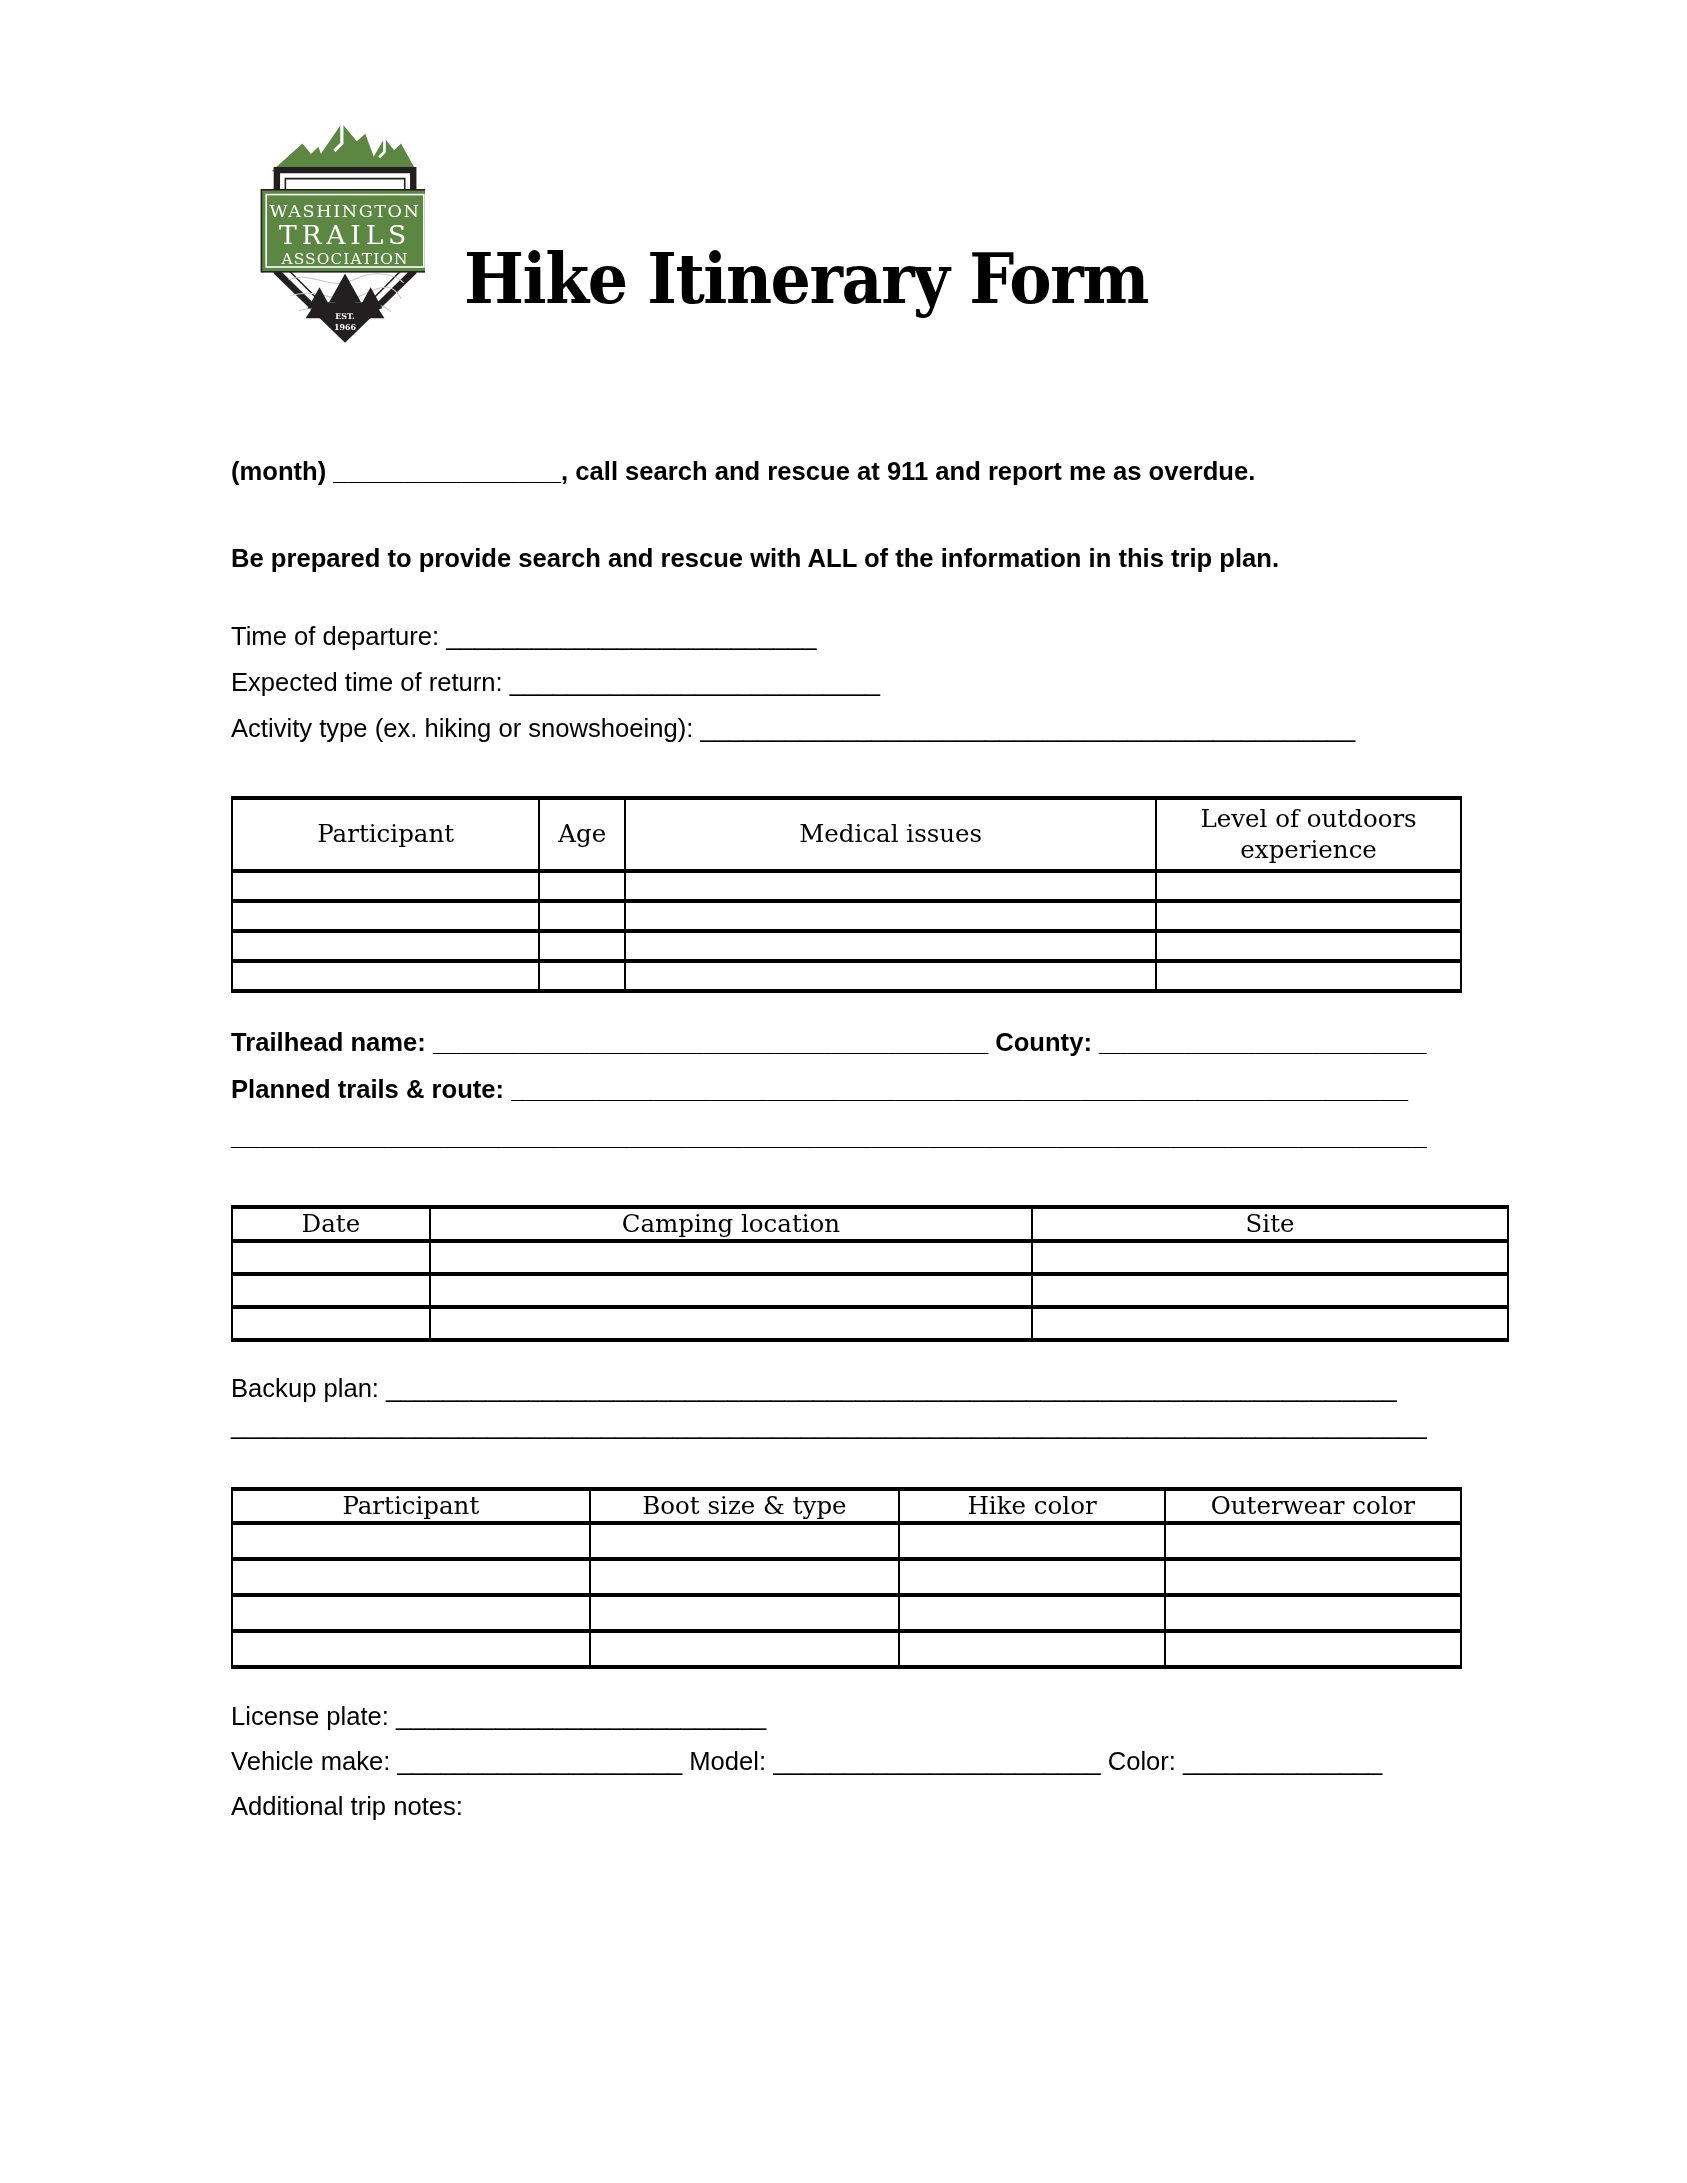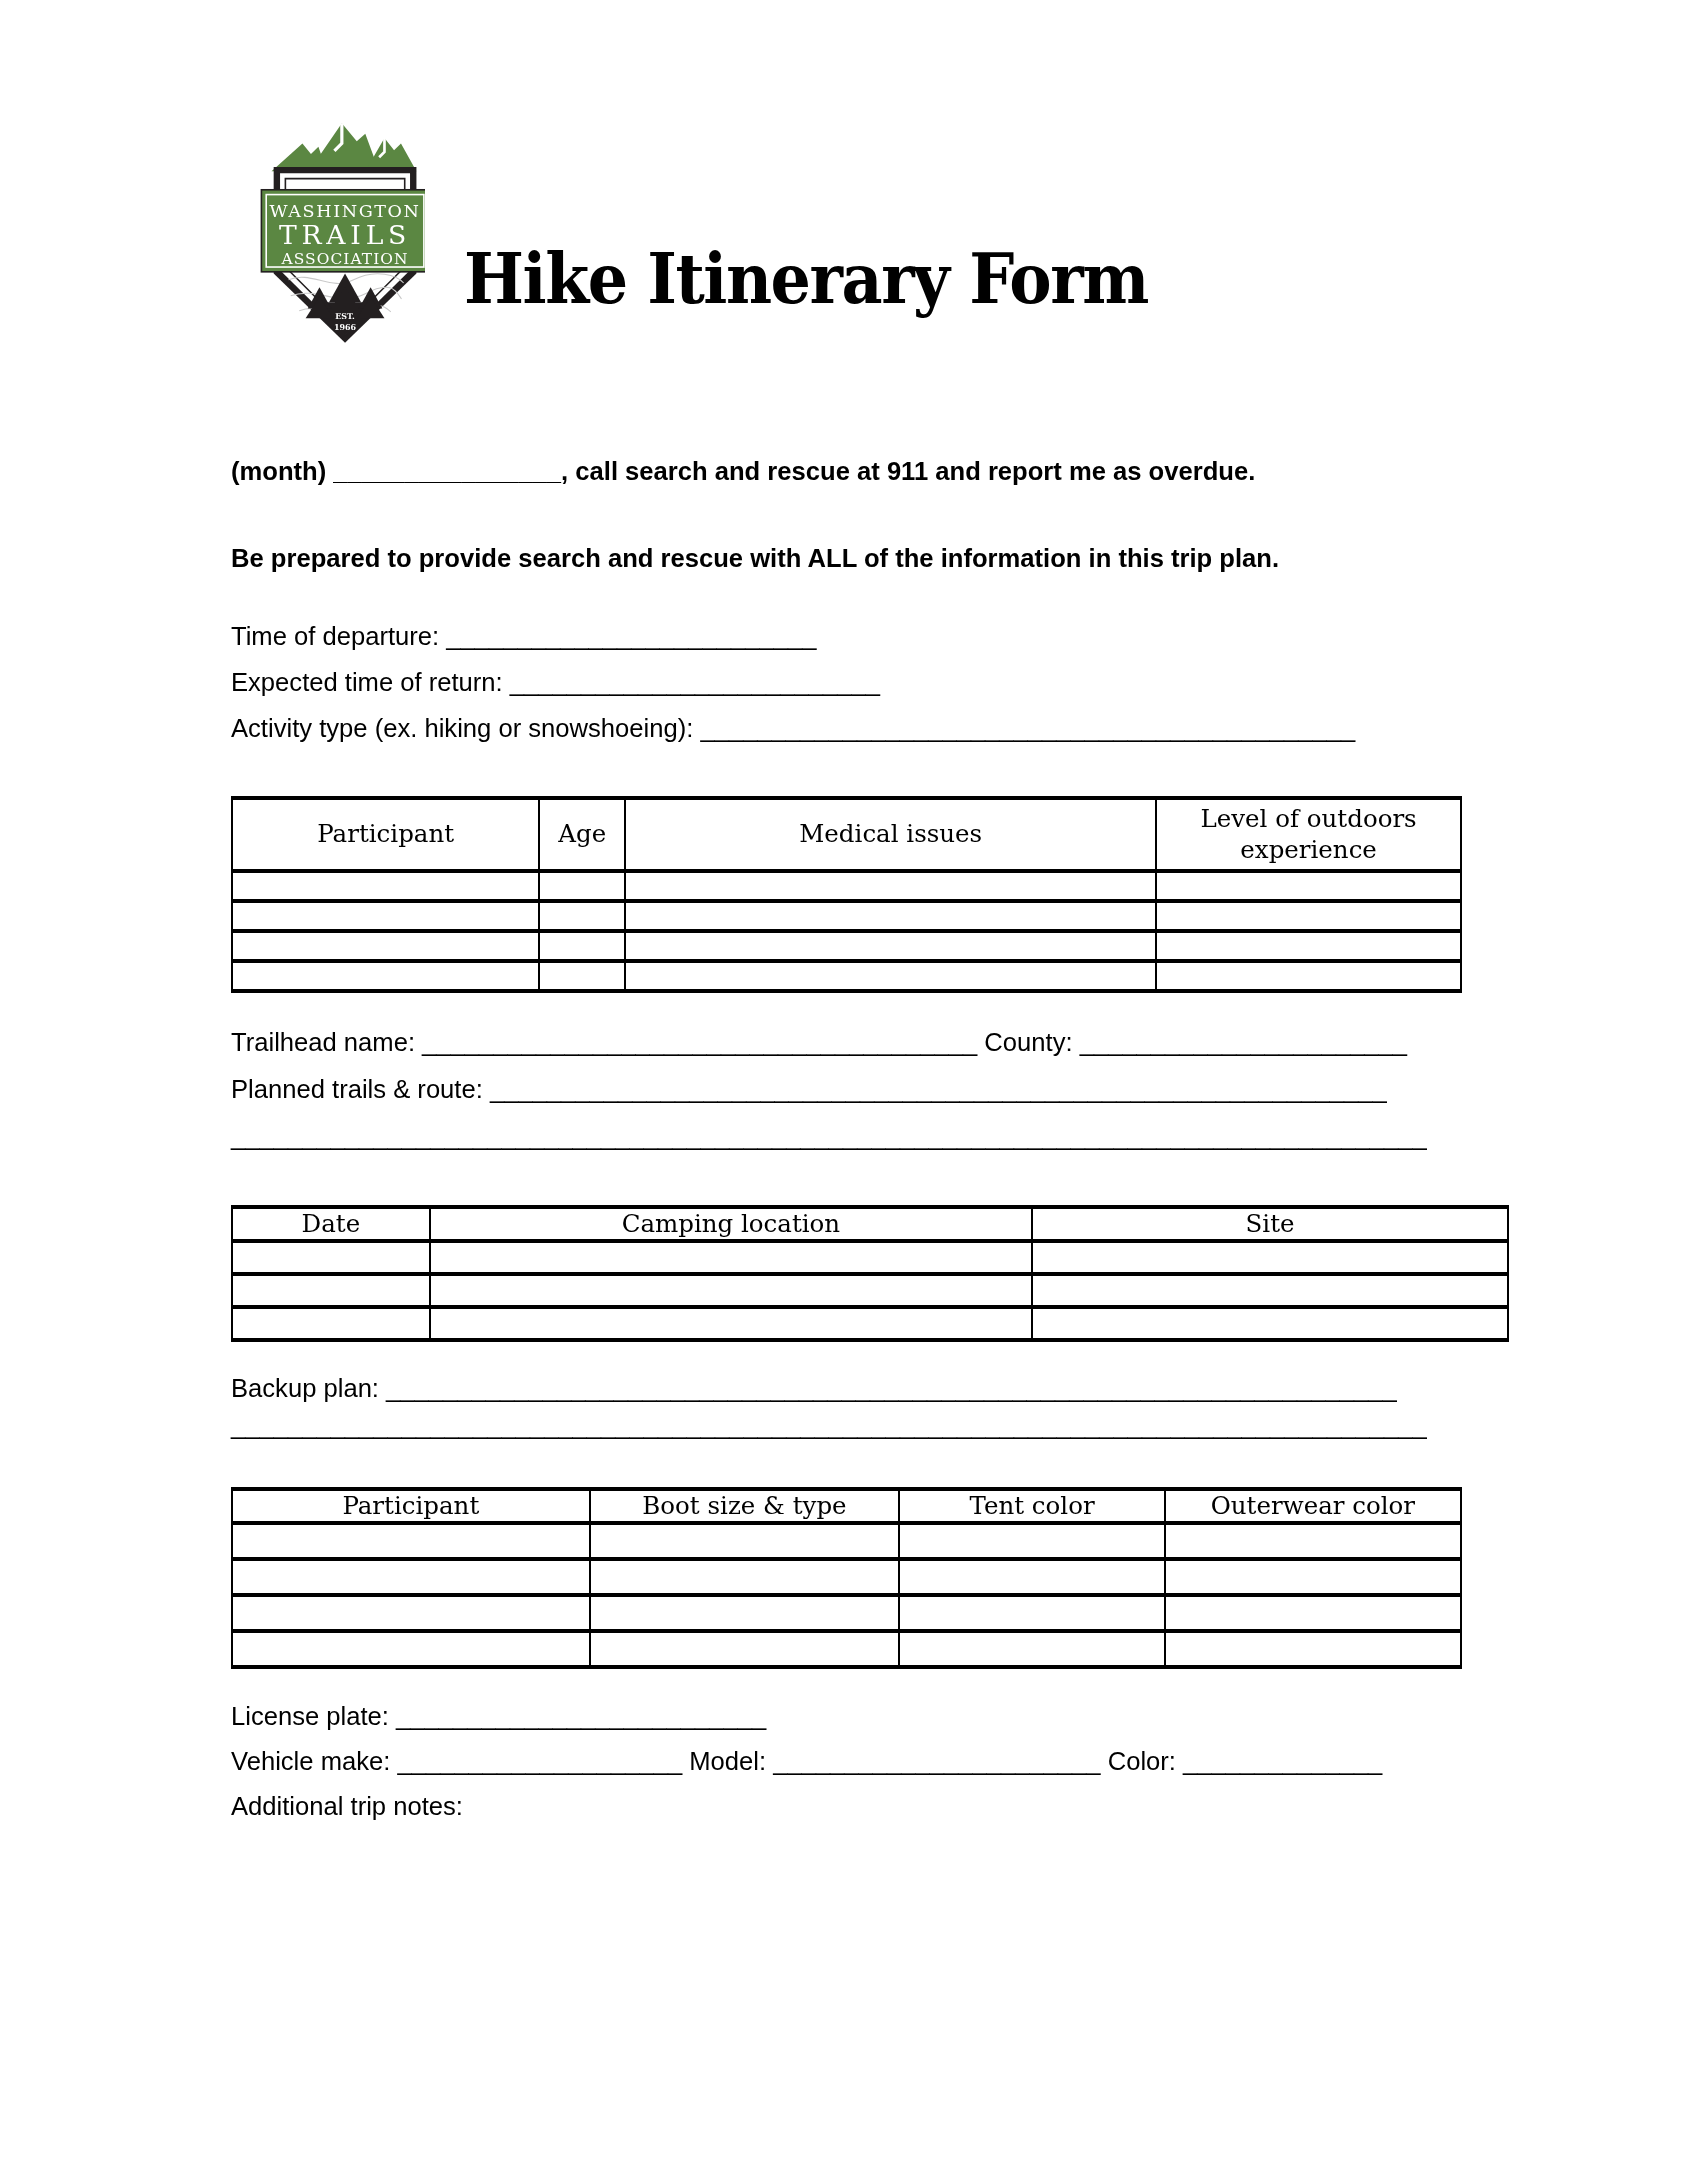--- a/index.html
+++ b/index.html
@@ -52,21 +52,21 @@
     text-align: center;
     vertical-align: middle;
   }
   td { height: 31px; }
 
   .table-participants { margin-top: 45px; width: 1231px; }
   .table-participants th { height: 73px; }
   .table-participants td { height: 30px; }
 
   .trail-block { margin-top: 25.6px; }
-  .trail-block .txt { line-height: 47px; }
+  .trail-block .txt { line-height: 47px; font-weight: bold; }
 
   .table-camping { margin-top: 45px; width: 1278px; }
   .table-camping th { height: 28px; }
   .table-camping td { height: 33px; }
 
   .backup-block { margin-top: 23px; }
   .backup-block .cont { margin-top: -9.6px; }
 
   .table-gear { margin-top: 39px; width: 1231px; }
   .table-gear th { height: 25.6px; }
@@ -228,21 +228,21 @@
     <colgroup>
         <col style="width:29.1%">
         <col style="width:25.2%">
         <col style="width:21.6%">
         <col style="width:24.1%">
       </colgroup>
     <thead>
       <tr>
         <th>Participant</th>
         <th>Boot size &amp; type</th>
-        <th>Tent color</th>
+        <th>Hike color</th>
         <th>Outerwear color</th>
       </tr>
     </thead>
     <tbody>
       <tr>
           <td></td>
           <td></td>
           <td></td>
           <td></td>
         </tr>

